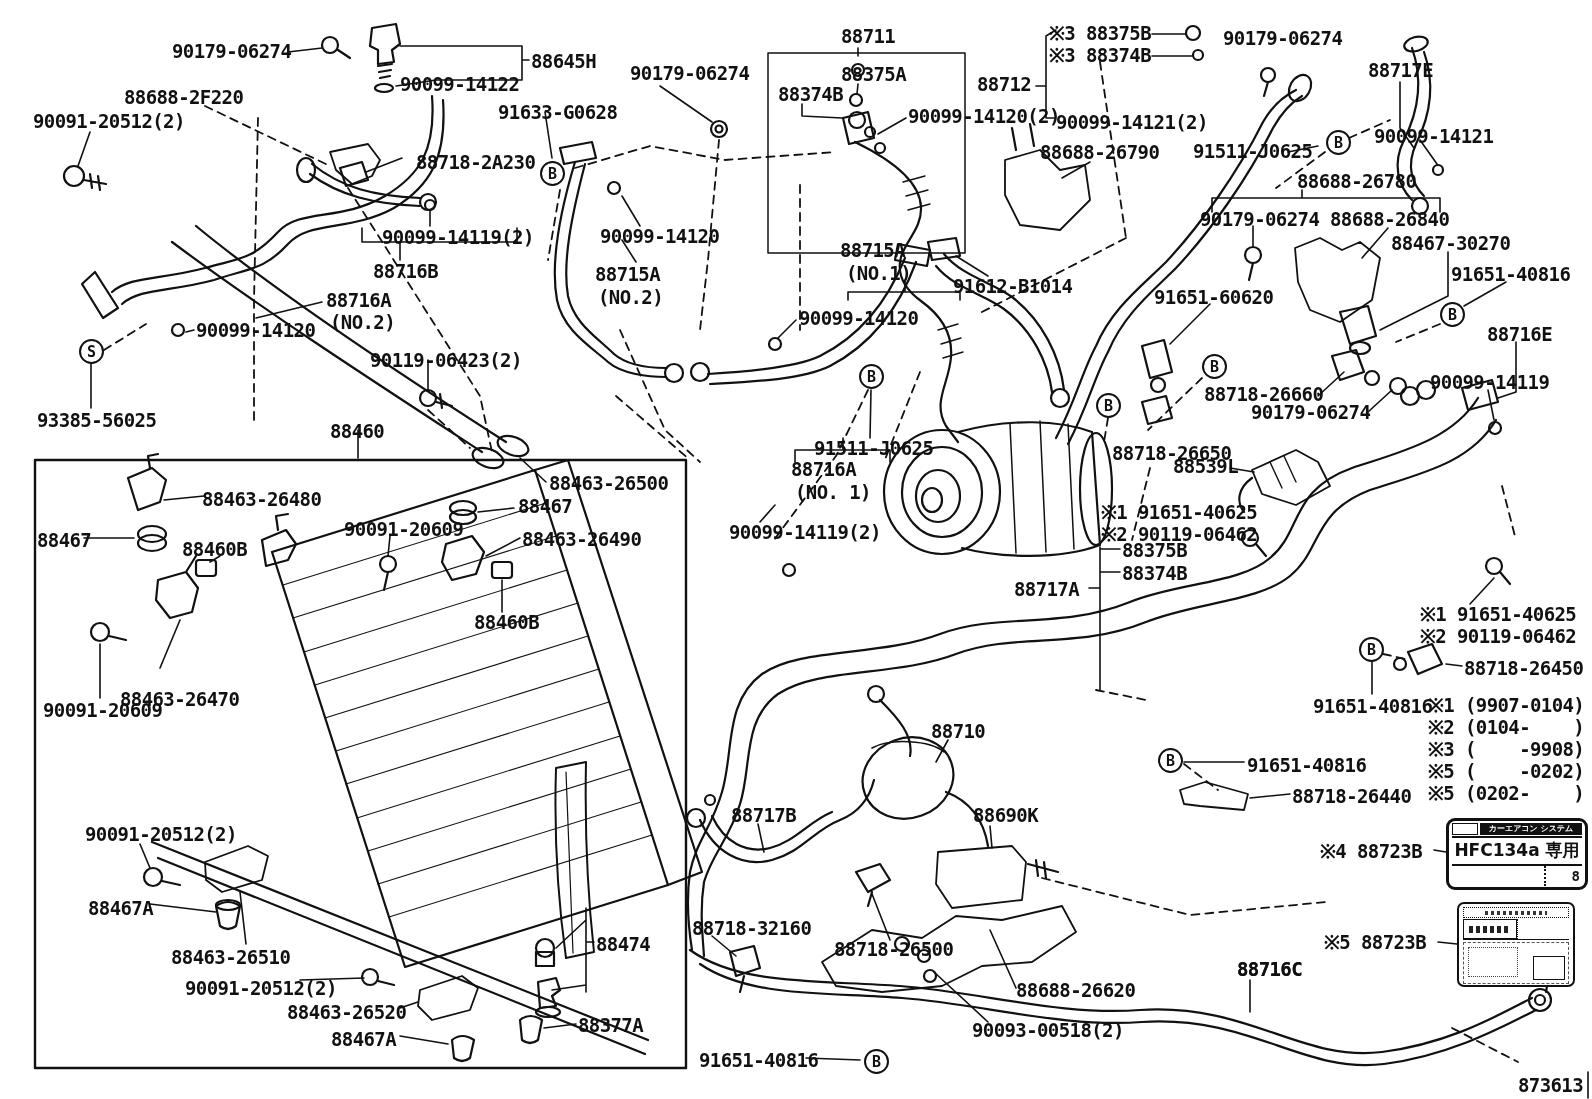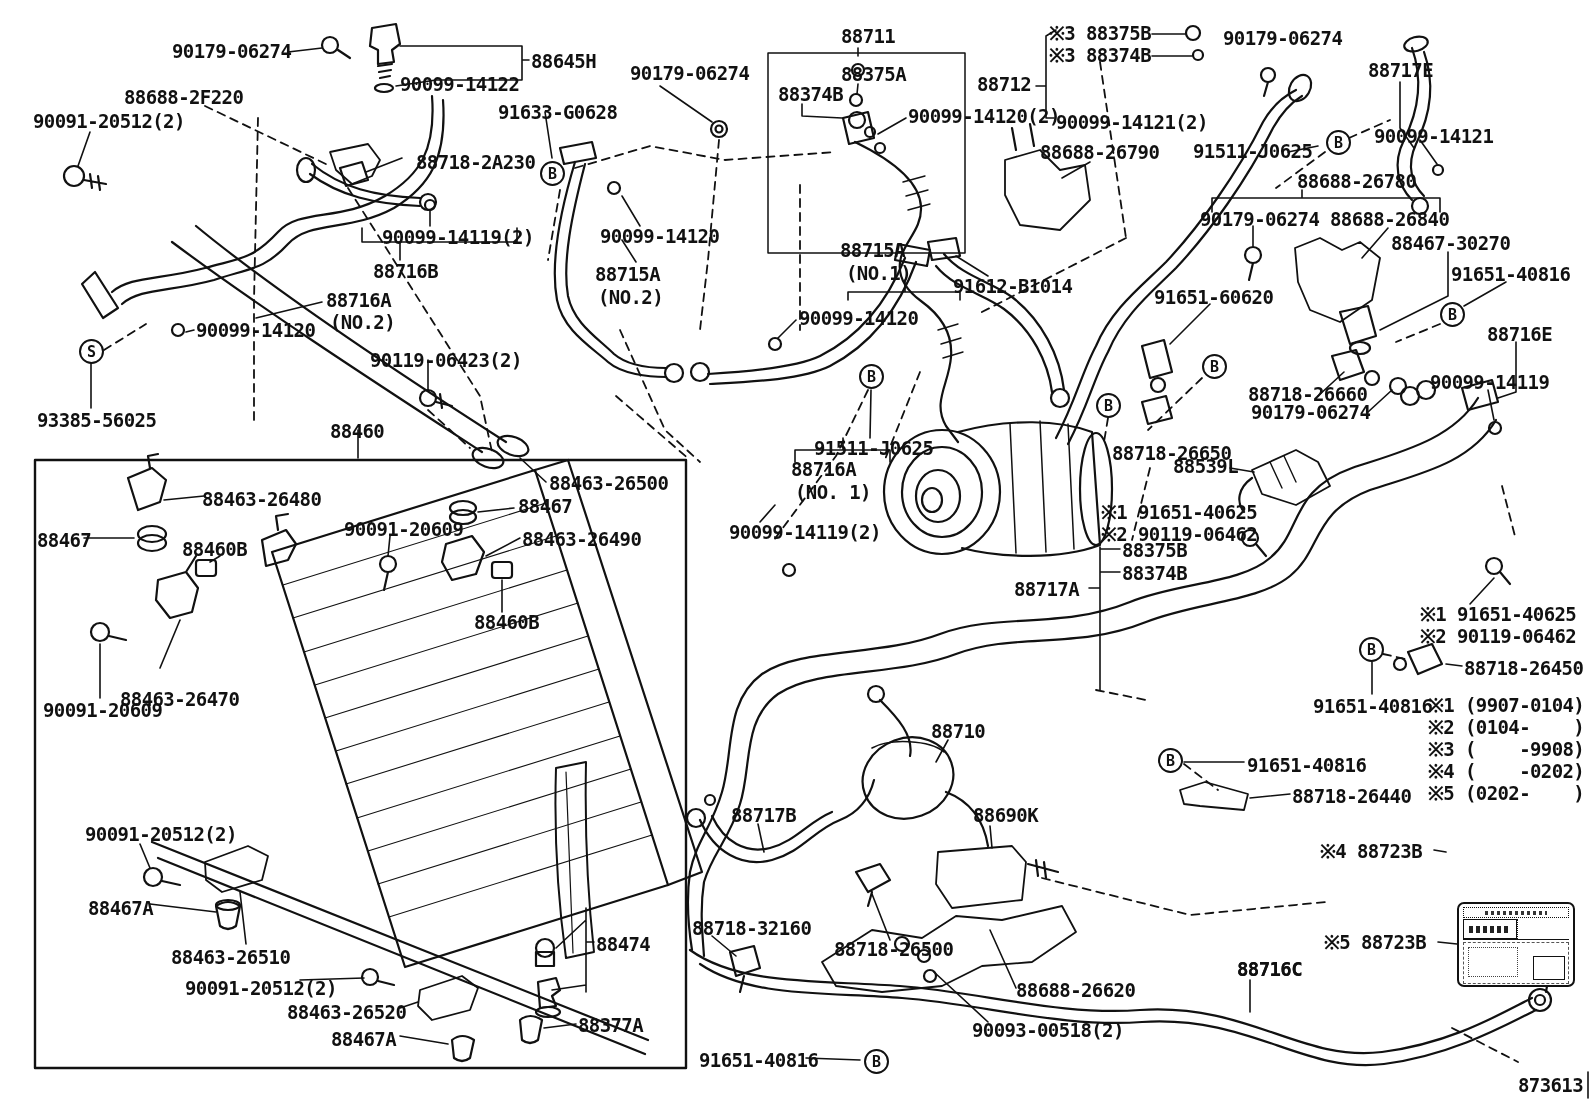--- a/index.html
+++ b/index.html
@@ -383,37 +383,37 @@
       <span class="pl" style="left: 1487px; top: 325px;">88716E</span>
       <span class="pl" style="left: 1430px; top: 373px;">90099-14119</span>
       <span class="pl" style="left: 840px; top: 241px;">88715A</span>
       <span class="pl" style="left: 846px; top: 264px;">(NO.1)</span>
       <span class="pl" style="left: 953px; top: 277px;">91612-B1014</span>
       <span class="pl" style="left: 799px; top: 309px;">90099-14120</span>
       <span class="pl" style="left: 814px; top: 439px;">91511-J0625</span>
       <span class="pl" style="left: 791px; top: 460px;">88716A</span>
       <span class="pl" style="left: 795px; top: 483px;">(NO. 1)</span>
       <span class="pl" style="left: 729px; top: 523px;">90099-14119(2)</span>
-      <span class="pl" style="left: 1204px; top: 385px; margin-left: 44px;">88718-26660</span>
+      <span class="pl" style="left: 1204px; top: 385px;">88718-26660</span>
       <span class="pl" style="left: 1251px; top: 403px;">90179-06274</span>
       <span class="pl" style="left: 1104px; top: 444px; margin-left: 8px;">88718-26650</span>
       <span class="pl" style="left: 1173px; top: 457px;">88539L</span>
       <span class="pl" style="left: 1101px; top: 503px;">※1 91651-40625</span>
       <span class="pl" style="left: 1101px; top: 525px;">※2 90119-06462</span>
       <span class="pl" style="left: 1122px; top: 541px;">88375B</span>
       <span class="pl" style="left: 1122px; top: 564px;">88374B</span>
       <span class="pl" style="left: 1014px; top: 580px;">88717A</span>
       <span class="pl" style="left: 1420px; top: 605px;">※1 91651-40625</span>
       <span class="pl" style="left: 1420px; top: 627px;">※2 90119-06462</span>
       <span class="pl" style="left: 1464px; top: 659px;">88718-26450</span>
       <span class="pl" style="left: 1313px; top: 697px;">91651-40816</span>
       <span class="pl" style="left: 1428px; top: 696px;">※1 (9907-0104)</span>
       <span class="pl" style="left: 1428px; top: 718px;">※2 (0104-    )</span>
       <span class="pl" style="left: 1428px; top: 740px;">※3 (    -9908)</span>
-      <span class="pl" style="left: 1428px; top: 762px;">※4 (    -0202)</span>
+      <span class="pl" style="left: 1428px; top: 762px;">※5 (    -0202)</span>
       <span class="pl" style="left: 1428px; top: 784px;">※5 (0202-    )</span>
       <span class="pl" style="left: 1247px; top: 756px;">91651-40816</span>
       <span class="pl" style="left: 1292px; top: 787px;">88718-26440</span>
       <span class="pl" style="left: 1320px; top: 842px;">※4 88723B</span>
       <span class="pl" style="left: 1324px; top: 933px;">※5 88723B</span>
       <span class="pl" style="left: 1237px; top: 960px;">88716C</span>
       <span class="pl" style="left: 931px; top: 722px;">88710</span>
       <span class="pl" style="left: 731px; top: 806px;">88717B</span>
       <span class="pl" style="left: 973px; top: 806px;">88690K</span>
       <span class="pl" style="left: 692px; top: 919px;">88718-32160</span>
@@ -446,20 +446,31 @@
       <span class="mk" style="left: 859px; top: 364px;">B</span>
       <span class="mk" style="left: 1326px; top: 130px;">B</span>
       <span class="mk" style="left: 1202px; top: 354px;">B</span>
       <span class="mk" style="left: 1440px; top: 302px;">B</span>
       <span class="mk" style="left: 1359px; top: 637px;">B</span>
       <span class="mk" style="left: 1158px; top: 748px;">B</span>
       <span class="mk" style="left: 864px; top: 1049px;">B</span>
       <span class="mk" style="left: 1096px; top: 393px;">B</span>
     </div>
 
+  <div class="hfc">
+    <div class="r1">
+      <div class="cell"></div>
+      <div class="bar">カーエアコン システム</div>
+    </div>
+    <div class="r2">HFC134a 専用</div>
+    <div class="r3">
+      <div class="sp"></div>
+      <div class="num">8</div>
+    </div>
+  </div>
 
   <div class="lb2">
     <div class="hd"></div>
     <div class="row">
       <div class="c1"></div>
       <div class="c2"></div>
     </div>
     <div class="bt">
       <div class="sq"></div>
         <div class="bx"></div>

